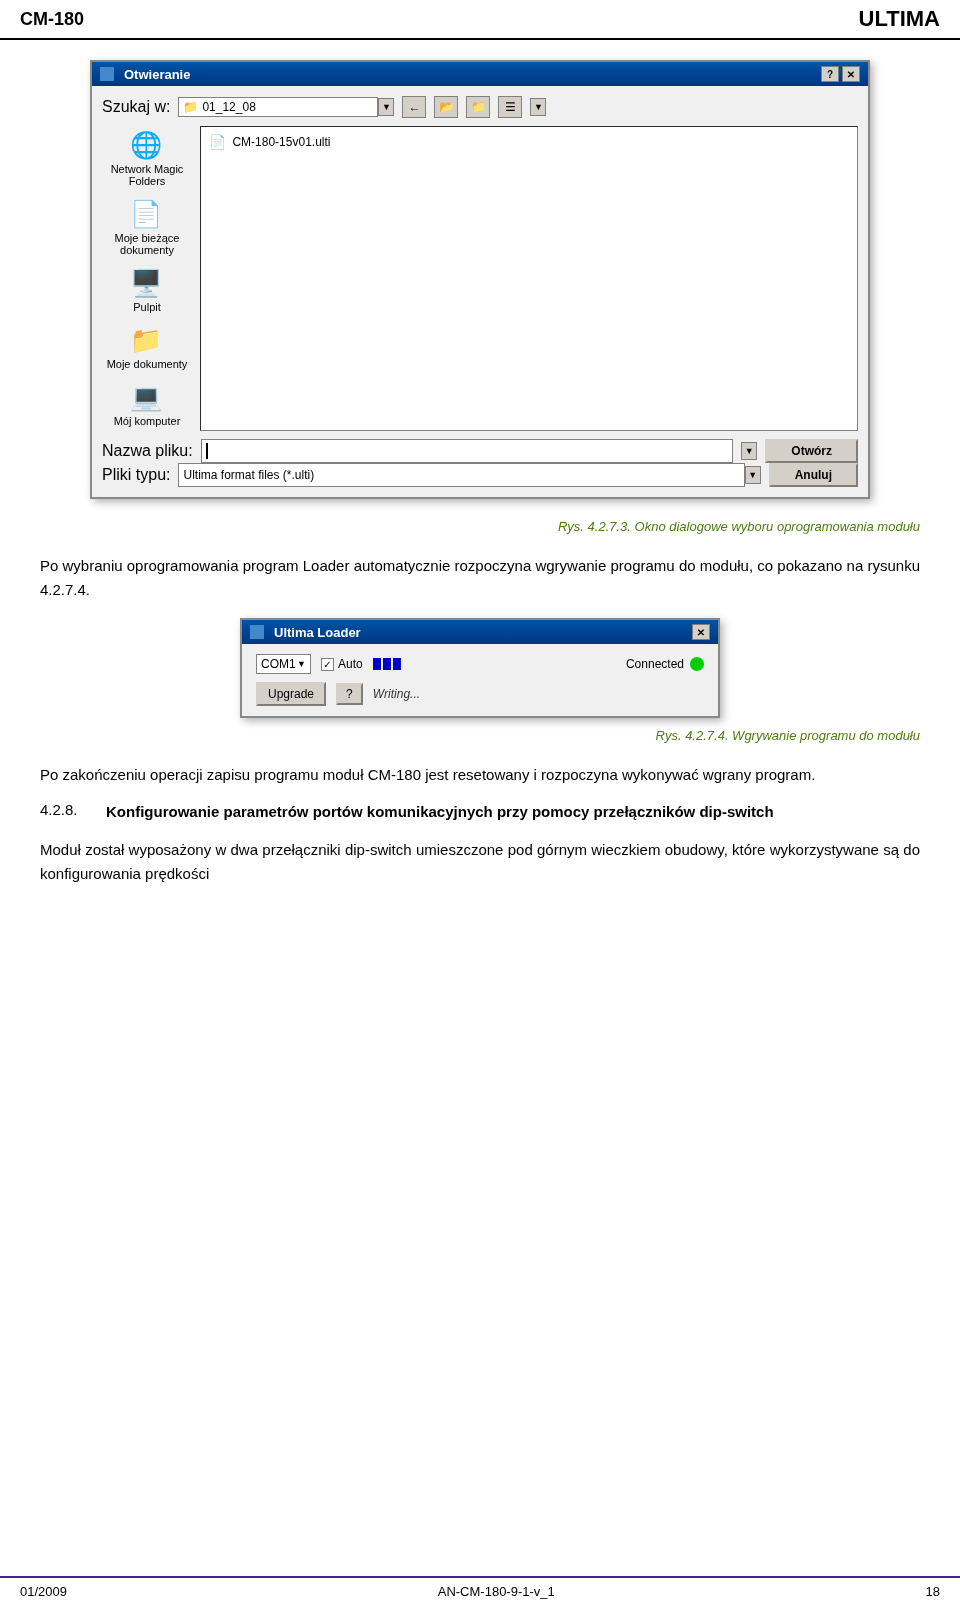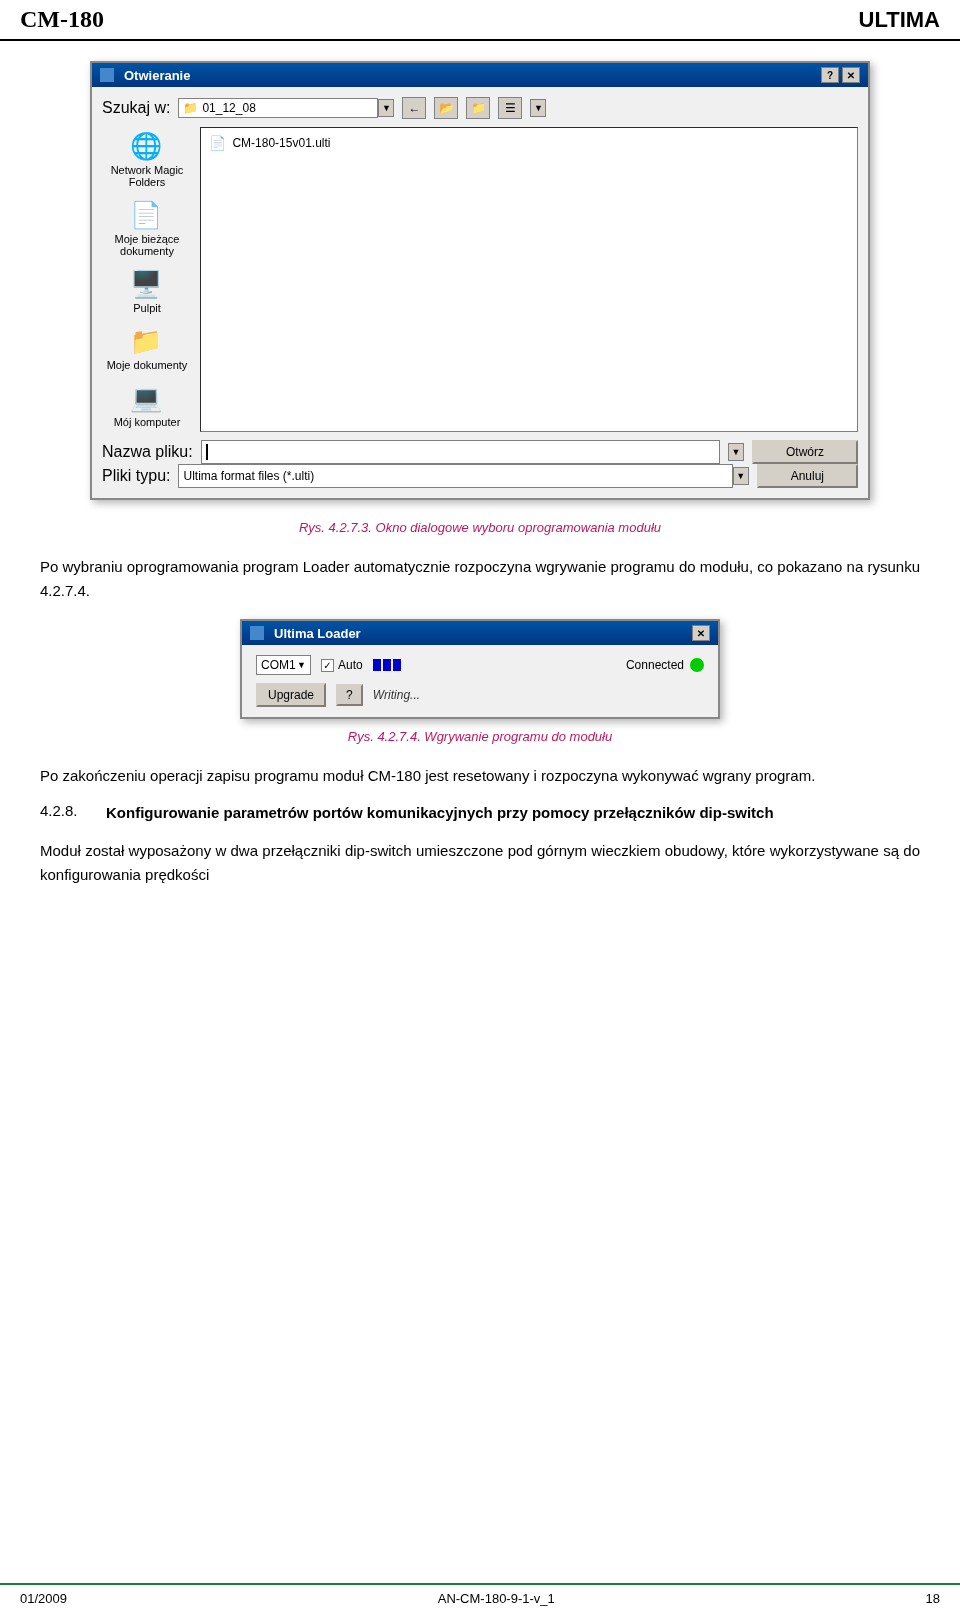--- a/index.html
+++ b/index.html
@@ -15,23 +15,22 @@
 
     
     .page-header {
       display: flex;
       justify-content: space-between;
       align-items: center;
       padding: 6px 20px;
       border-bottom: 2px solid #000;
     }
     .page-header-left {
-      font-size: 24px;
+      font-size: 18px;
       font-weight: bold;
-      font-family: Liberation Serif, serif;
     }
     .page-header-right {
       font-size: 22px;
       font-weight: bold;
     }
 
     
     .main-content {
       padding: 20px 40px;
     }
@@ -173,34 +172,35 @@
       height: 24px;
       padding: 2px 4px;
       font-size: 12px;
       display: flex;
       align-items: center;
     }
 
     .dialog-btn {
       background: #d4d0c8;
       border: 2px outset #d4d0c8;
-      padding: 3px 32px;
+      padding: 3px 24px;
       font-size: 12px;
       cursor: pointer;
       min-width: 70px;
       text-align: center;
+      font-weight: bold;
     }
 
     
     .caption {
-      text-align: center;
+      text-align: right;
       font-style: italic;
       font-size: 13px;
       margin: 10px 0 20px 0;
-      color: #be185d;
+      color: #4d7c0f;
     }
 
     
     .body-text {
       font-size: 15px;
       line-height: 1.6;
       margin-bottom: 14px;
       text-align: justify;
     }
 
@@ -316,24 +316,24 @@
     }
     .numbered-section .content {
       font-size: 15px;
       font-weight: bold;
       line-height: 1.5;
     }
 
     
     .page-footer {
       position: absolute;
-      bottom: 1px;
+      bottom: 8px;
       left: 0;
       right: 0;
-      border-top: 2px solid #15803d;
+      border-top: 2px solid #4c1d95;
       display: flex;
       justify-content: space-between;
       align-items: center;
       padding: 6px 20px;
       font-size: 13px;
     }
 
     .title-bar-icon {
       width: 14px;
       height: 14px;

